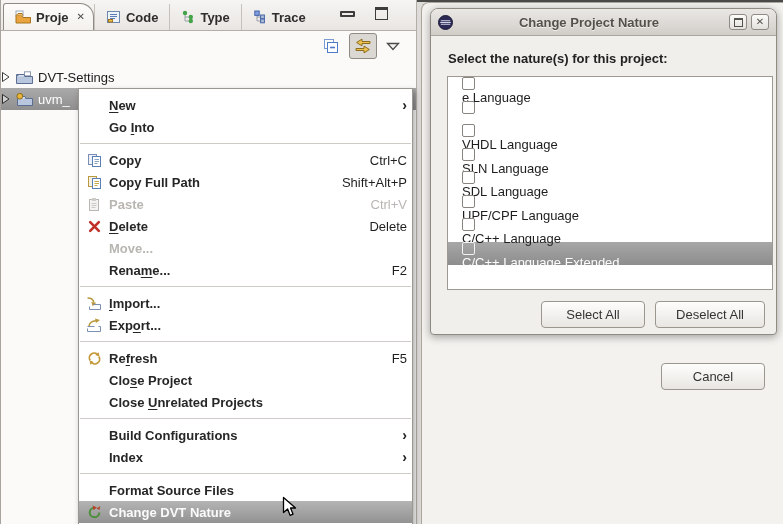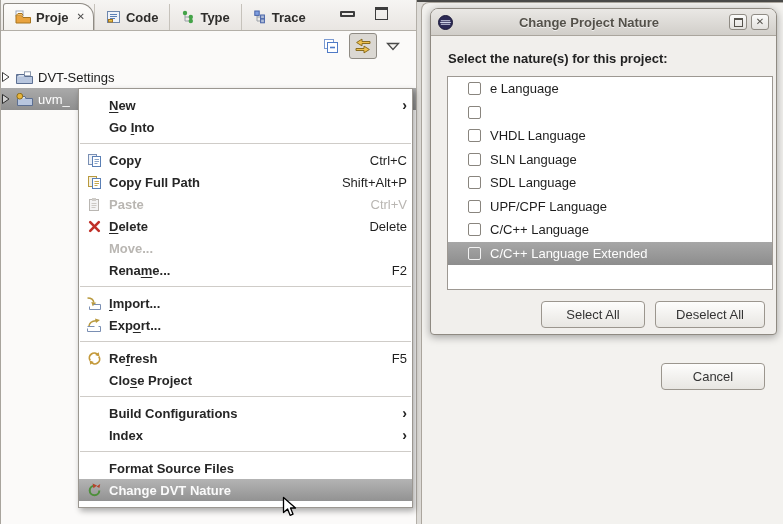--- a/index.html
+++ b/index.html
@@ -61,22 +61,22 @@
     border-radius:7px 7px 0 0;display:flex;align-items:center;padding:0 7px;}
   .dialog-title{flex:1;text-align:center;font-weight:bold;font-size:13px;color:#54514a;
     text-shadow:0 1px 0 rgba(255,255,255,.65);}
   .tb-btn{width:18px;height:16px;border:1px solid #8f8b84;border-radius:3px;
     background:linear-gradient(#fbfbfa,#e3e1de);display:flex;align-items:center;justify-content:center;
     margin-left:4px;color:#55524c;font-size:10px;line-height:1;box-sizing:border-box;}
   .tb-max-glyph{width:7px;height:6px;border:1px solid #55524c;border-top-width:2px;}
   .dialog-prompt{font-weight:bold;font-size:13px;color:#222;margin:15px 16px 0 17px;}
   .nature-list{position:absolute;left:16px;top:67px;width:324px;height:212px;background:#fff;
     border:1px solid #9d9892;overflow:hidden;}
-  .nature-row{height:23.5px;display:flex;align-items:center;padding-left:20px;font-size:13px;
-    color:#1e1e1e;box-sizing:border-box;}
+  .nature-row{height:23.5px;display:flex;align-items:flex-start;padding-left:14px;font-size:13px;
+    color:#1e1e1e;box-sizing:border-box;flex-direction:column;}
   .checkbox{width:13px;height:13px;border:1px solid #89857e;border-radius:2px;background:#fff;
     flex:none;margin-right:9px;box-sizing:border-box;}
   .nature-row.selected{background:linear-gradient(#a7a7a7,#8d8d8d);color:#fdfdfd;}
   .nature-row.selected .checkbox{border-color:#f2f2f2;background:transparent;}
   .btn-row{position:absolute;right:11px;display:flex;gap:10px;}
   .btn-row.row1{top:292px;}
   .btn-row.row2{top:354px;}
   .btn{height:27px;border:1px solid #9b968e;border-radius:4px;
     background:linear-gradient(#fdfdfc,#e8e6e2);font-size:13px;color:#343434;
     display:flex;align-items:center;justify-content:center;box-sizing:border-box;
@@ -293,20 +293,24 @@
           <path d="M3.2 13.8 l-0.6-4.4 4.2 1.6 z" fill="#c49a3c"></path>
         </svg>
       </span>
       <span class="mi-label">Re<u>f</u>resh</span>
       <span class="mi-shortcut">F5</span>
     </div>
     <div class="mi">
       <span class="mi-icon"></span>
       <span class="mi-label">Clo<u>s</u>e Project</span>
     </div>
+    <div class="mi">
+      <span class="mi-icon"></span>
+      <span class="mi-label">Close <u>U</u>nrelated Projects</span>
+    </div>
     <div class="menu-sep"></div>
     <div class="mi">
       <span class="mi-icon"></span>
       <span class="mi-label">Build Configurations</span>
       <span class="mi-sub">›</span>
     </div>
     <div class="mi">
       <span class="mi-icon"></span>
       <span class="mi-label">Index</span>
       <span class="mi-sub">›</span>

